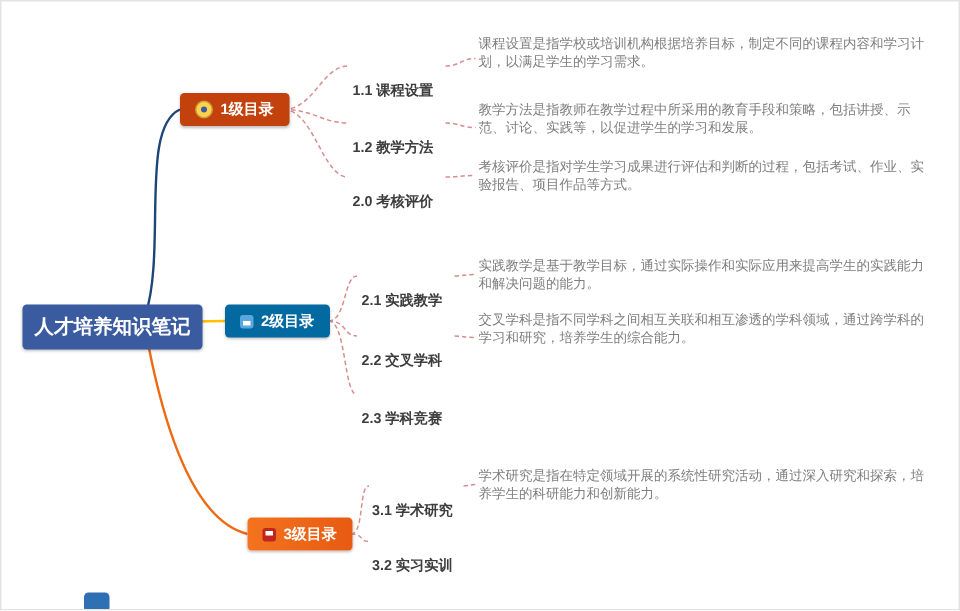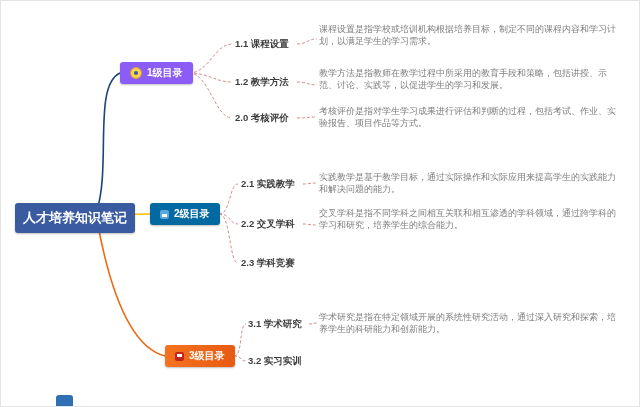--- a/index.html
+++ b/index.html
@@ -4,26 +4,26 @@
 <style>
   html,body{margin:0;padding:0;background:#fff;}
   body{font-family:"Liberation Sans","DejaVu Sans",sans-serif;}
   #canvas{position:relative;width:638px;height:405px;border:1px solid #e3e3e3;background:#fff;overflow:hidden;}
   #wires{position:absolute;left:0;top:0;width:100%;height:100%;}
 
   .node-box{position:absolute;display:flex;align-items:center;gap:5px;
     padding:4px 10px;border-radius:3px;color:#fff;font-size:10px;font-weight:bold;
     white-space:nowrap;box-shadow:0 1px 2px rgba(0,0,0,.25);cursor:pointer;}
   .root-box{background:#3a5ba0;font-size:13px;padding:6px 8px;}
-  .branch1-box{background:#8b5cf6;}
+  .branch1-box{background:#c2410c;}
   .branch2-box{background:#0369a1;}
   .branch3-box{background:linear-gradient(90deg,#f4731f,#e85a12);}
 
   .child-label{position:absolute;font-size:9.5px;font-weight:600;color:#3d3d3d;
-    white-space:nowrap;cursor:pointer;}
+    white-space:nowrap;cursor:pointer;margin-top:16px;}
   .desc-text{position:absolute;width:305px;font-size:9px;line-height:1.38;color:#7e7e7e;cursor:pointer;}
 
   .icon{display:inline-block;flex:0 0 auto;}
   .medal-icon{width:10px;height:10px;border-radius:50%;background:#ffd24d;border:1px solid #c9a13a;position:relative;}
   .medal-icon::after{content:"";position:absolute;left:3px;top:3px;width:4px;height:4px;border-radius:50%;background:#3a5ba0;}
   .chart-icon{width:9px;height:9px;border-radius:2px;background:#5aa7e0;position:relative;}
   .chart-icon::after{content:"";position:absolute;left:2px;top:4px;width:5px;height:3px;background:#fff;}
   .flag-icon{width:9px;height:9px;border-radius:2px;background:#c0261c;position:relative;}
   .flag-icon::after{content:"";position:absolute;left:2px;top:2px;width:5px;height:3px;background:#fff;}
 

